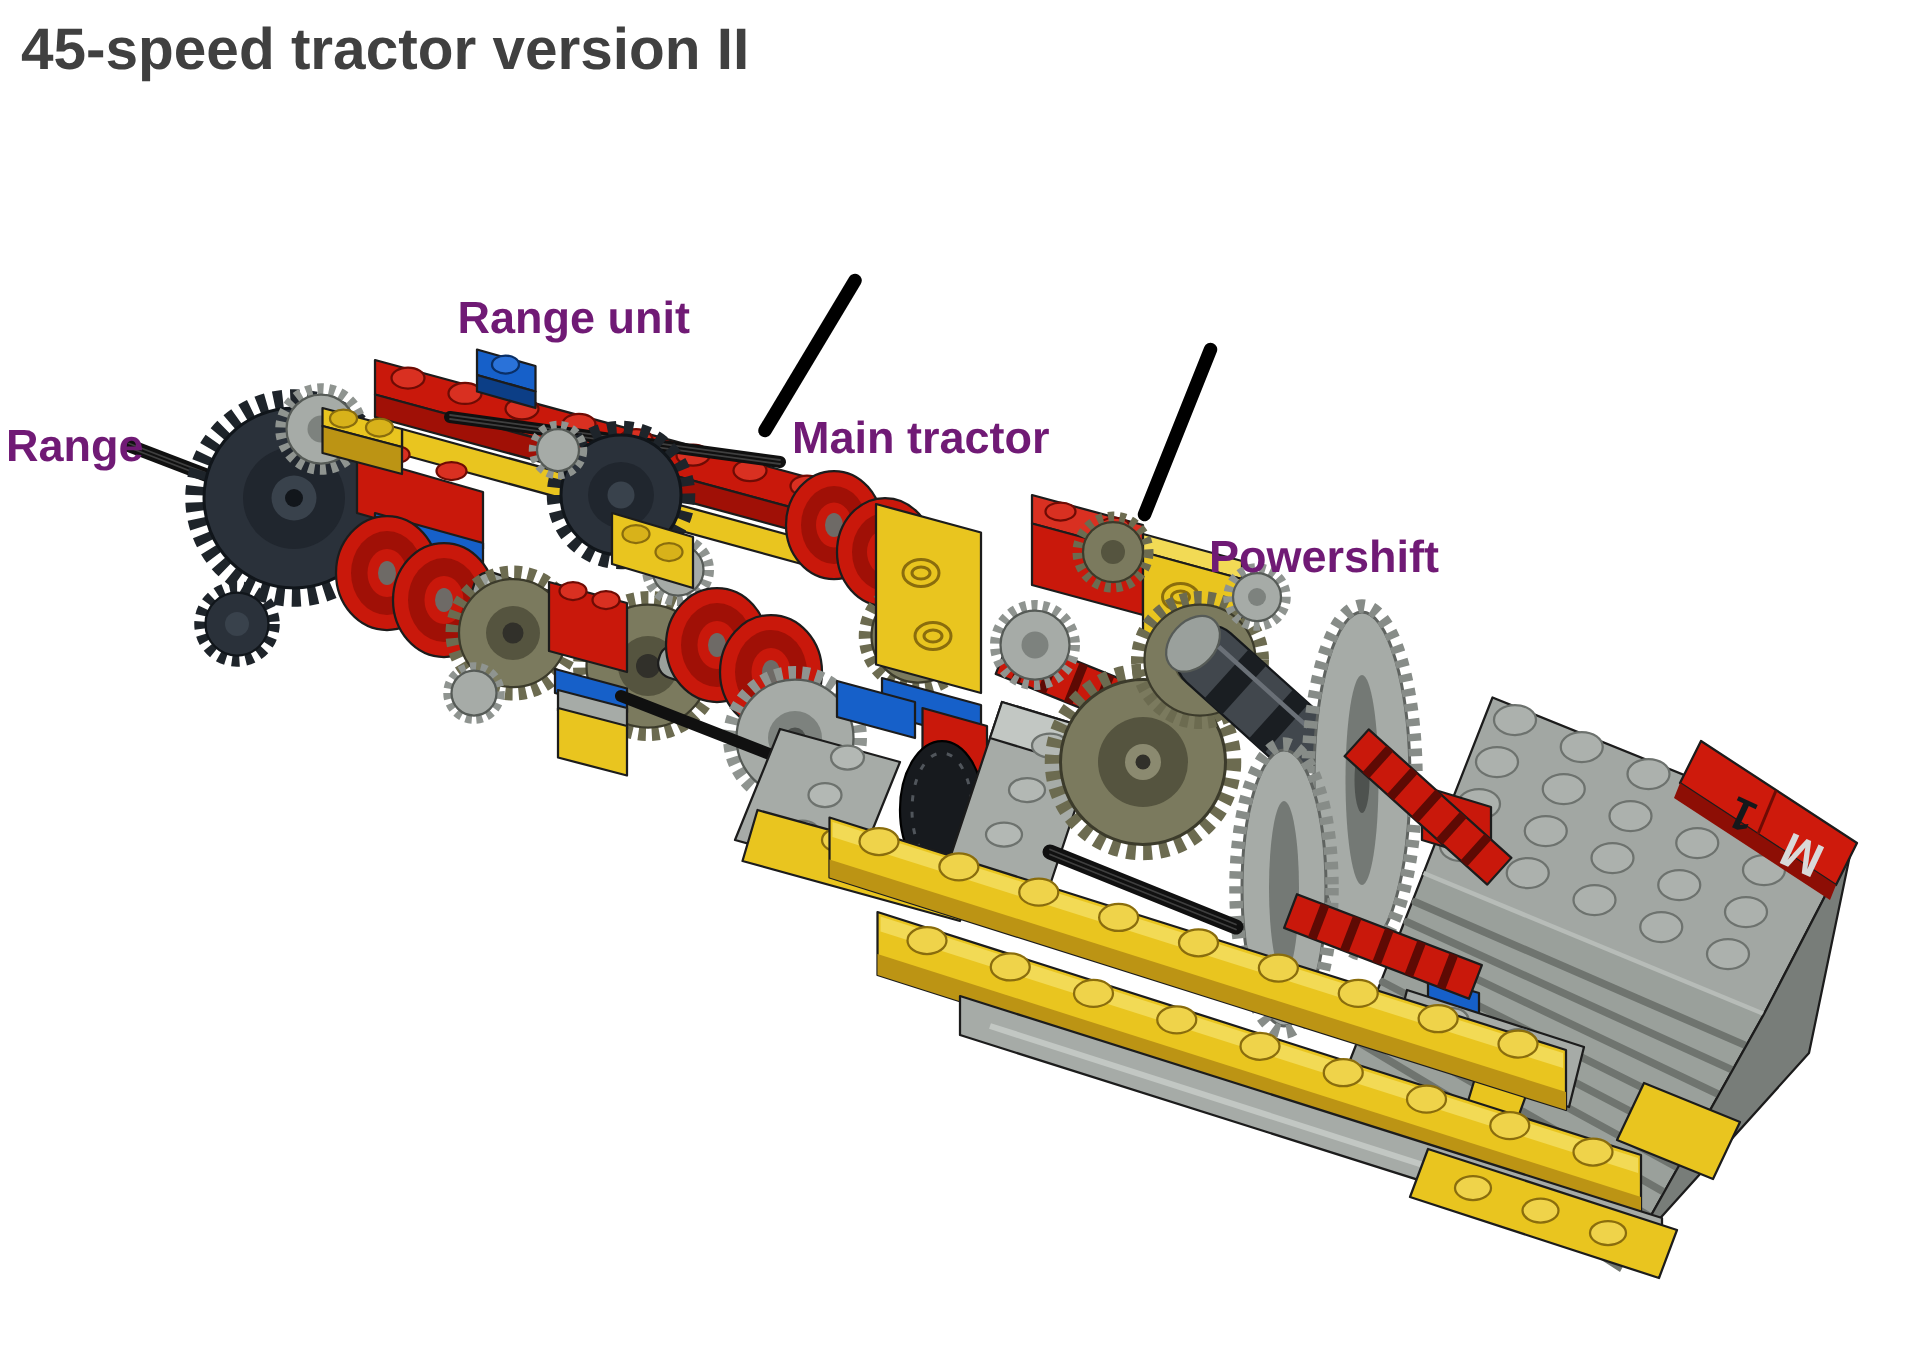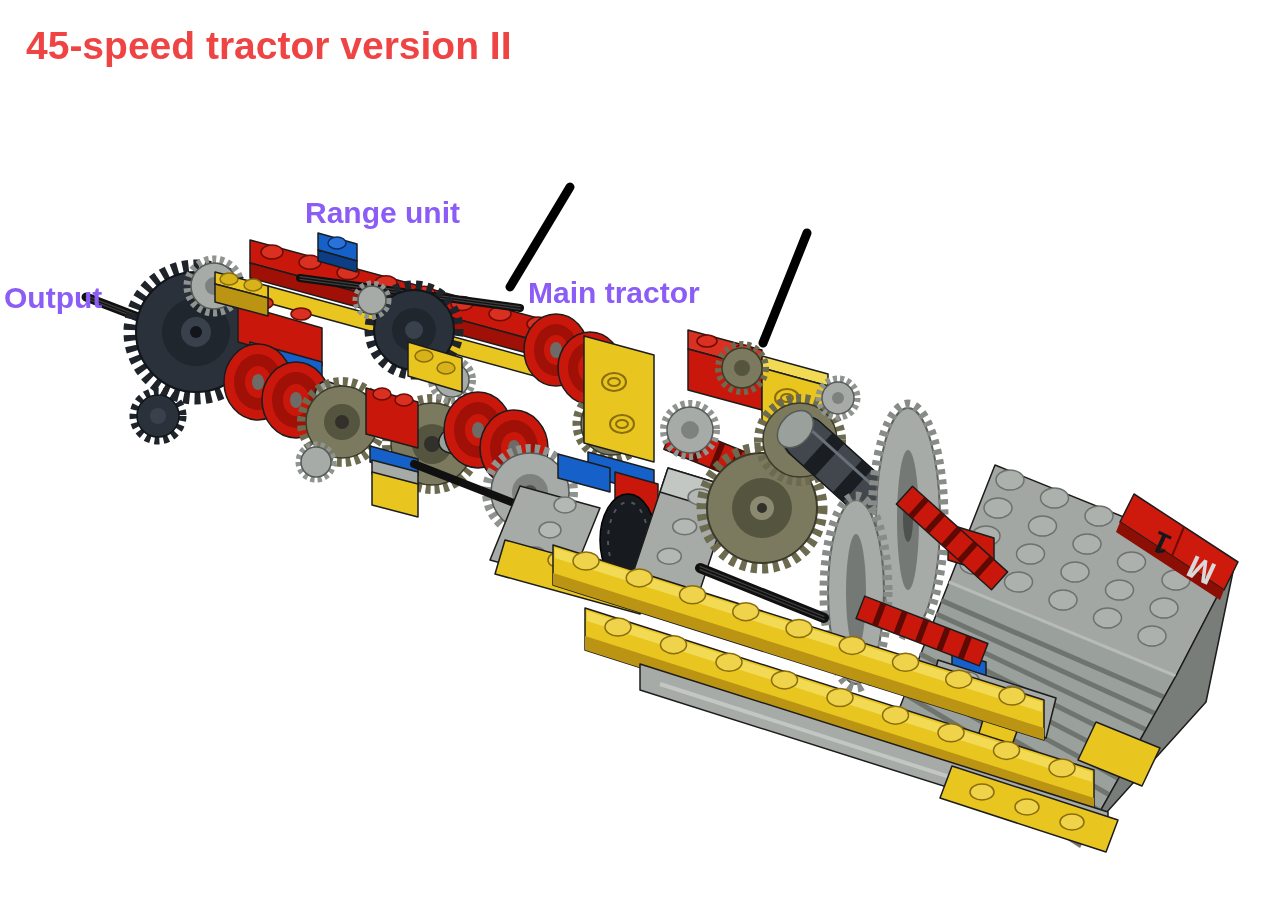--- a/index.html
+++ b/index.html
@@ -1,19 +1,19 @@
 <!DOCTYPE html>
 <html><head>
 <meta charset="utf-8">
 <style>
   html,body{margin:0;padding:0;background:#ffffff;}
   body{width:1276px;height:900px;overflow:hidden;font-family:"Liberation Sans",sans-serif;}
   .figure{position:relative;width:1276px;height:900px;background:#ffffff;}
-  .page-title{position:absolute;left:14px;top:12px;margin:12px;font-size:39px;font-weight:700;color:#ef4444;letter-spacing:0;}
-  .lbl{position:absolute;font-size:30px;font-weight:700;color:#8b5cf6;white-space:nowrap;}
+  .page-title{position:absolute;left:14px;top:12px;margin:0;font-size:39px;font-weight:700;color:#404040;letter-spacing:0;}
+  .lbl{position:absolute;font-size:30px;font-weight:700;color:#701a75;white-space:nowrap;}
   .lbl-output{left:4px;top:281px;}
   .lbl-range{left:305px;top:196px;}
   .lbl-main{left:528px;top:276px;}
   .lbl-power{left:806px;top:355px;}
   svg{position:absolute;left:0;top:0;}
   .o{stroke:#1c1c1c;stroke-width:1.5;stroke-linejoin:round;}
   .red{fill:#C9180B}.red-dk{fill:#A01006}.red-lt{fill:#D93021}
   .yel{fill:#E9C51F}.yel-dk{fill:#BC9414}.yel-lt{fill:#F2DA55}
   .blu{fill:#1660C9}.blu-dk{fill:#0C3E86}
   .gry{fill:#A6ABA7}.gry-dk{fill:#787D79}.gry-lt{fill:#C2C7C3}
@@ -433,16 +433,17 @@
           <ellipse cx="1072" cy="822" rx="12" ry="8" fill="#EFD34A" stroke="#8a6d0d" stroke-width="1.5"></ellipse>
         </g>
     </g>
 
     <g>
       <line x1="570" y1="187" x2="510" y2="287" stroke="#000" stroke-width="9" stroke-linecap="round"></line>
       <line x1="807" y1="233" x2="763" y2="343" stroke="#000" stroke-width="9" stroke-linecap="round"></line>
     </g>
   </svg>
 
-  <div class="lbl lbl-output">Output</div>
+  <div class="lbl lbl-output">Range</div>
   <div class="lbl lbl-range">Range unit</div>
   <div class="lbl lbl-main">Main tractor</div>
+  <div class="lbl lbl-power">Powershift</div>
 </div>
 
 </body></html>

